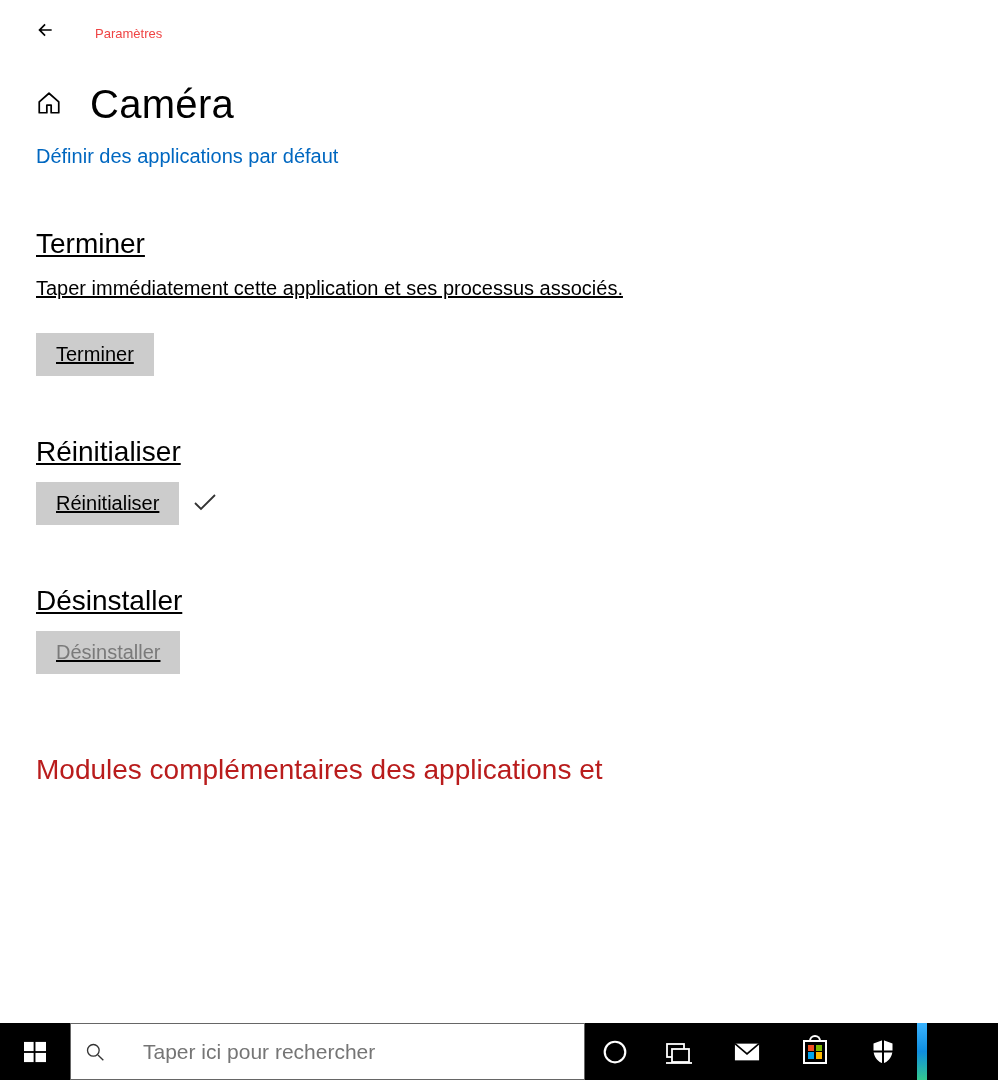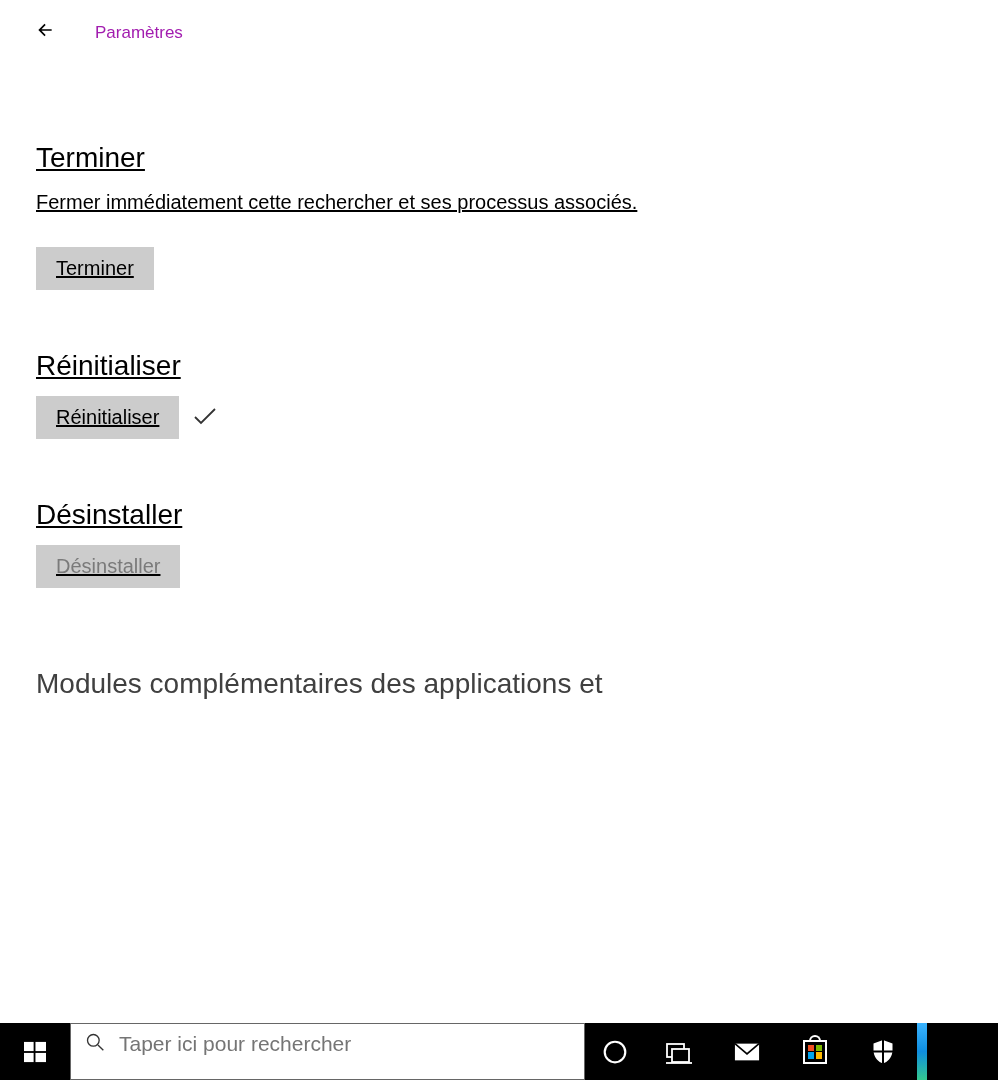--- a/index.html
+++ b/index.html
@@ -25,22 +25,22 @@
       width: 40px;
       height: 40px;
       display: flex;
       align-items: center;
       justify-content: center;
       cursor: pointer;
       margin-top: -6px;
     }
     .back-btn svg { width: 20px; height: 20px; }
     .header-title {
-      font-size: 17px;
-      color: #a21caf;
+      font-size: 13px;
+      color: #ef4444;
       margin-left: 30px;
     }
     .content {
       padding: 30px 36px 0 36px;
     }
     .title-row {
       display: flex;
       align-items: center;
       gap: 28px;
       margin-bottom: 18px;
@@ -91,21 +91,21 @@
       min-width: 110px;
     }
     .action-btn.disabled {
       color: #7a7a7a;
       cursor: default;
     }
     .checkmark svg { width: 24px; height: 20px; }
     .bottom-heading {
       font-size: 28px;
       font-weight: 400;
-      color: #404040;
+      color: #b91c1c;
       margin-top: 80px;
     }
     
     .taskbar {
       position: absolute;
       left: 0;
       right: 0;
       bottom: 0;
       height: 57px;
       background: #000000;
@@ -118,22 +118,23 @@
       align-items: center;
       justify-content: center;
       cursor: pointer;
     }
     .start-btn svg { width: 22px; height: 22px; }
     .search-box {
       flex: 0 0 515px;
       background: #ffffff;
       border: 1px solid #666;
       display: flex;
-      align-items: flex-start;
-      padding: 8px 14px;
+      align-items: center;
+      padding: 0 14px;
+      gap: 24px;
     }
     .search-box svg { width: 20px; height: 20px; margin-right: 14px; flex-shrink:0; }
     .search-text {
       font-size: 21px;
       color: #333;
       background: transparent;
       border: none;
       outline: none;
       width: 100%;
     }
@@ -172,24 +173,33 @@
 <div class="header">
   <div class="back-btn">
     <svg viewBox="0 0 24 24">
         <path d="M20 11H7.8l5-5L11.4 4.6 4 12l7.4 7.4L12.8 18l-5-5H20z" fill="#000"></path>
       </svg>
   </div>
   <span class="header-title">Paramètres</span>
 </div>
 
 <div class="content">
+  <div class="title-row">
+    <span>
+      <svg class="home-icon" viewBox="0 0 24 24">
+          <path d="M3 11 L12 3 L21 11 L21 21 L14 21 L14 14 L10 14 L10 21 L3 21 Z" fill="none" stroke="#000" stroke-width="1.6" stroke-linejoin="round"></path>
+        </svg>
+    </span>
+    <h1 class="page-title">Caméra</h1>
+  </div>
+  <a class="link">Définir des applications par défaut</a>
 
   <div class="section">
     <h2 class="section-heading">Terminer</h2>
-    <p class="section-desc">Fermer immédiatement cette rechercher et ses processus associés.</p>
+    <p class="section-desc">Taper immédiatement cette application et ses processus associés.</p>
     <div class="btn-row">
       <button class="action-btn">Terminer</button>
     </div>
   </div>
 
   <div class="section">
     <h2 class="section-heading">Réinitialiser</h2>
     <div class="btn-row">
       <button class="action-btn">Réinitialiser</button>
       <span class="checkmark">

